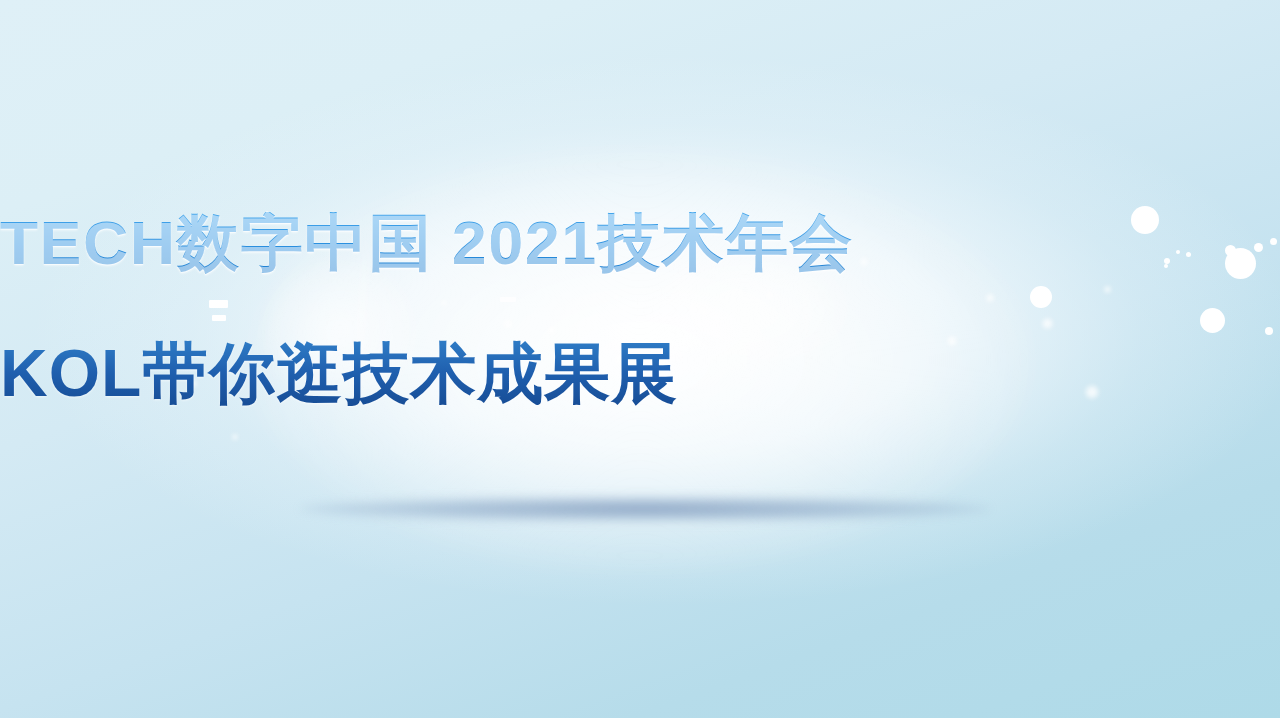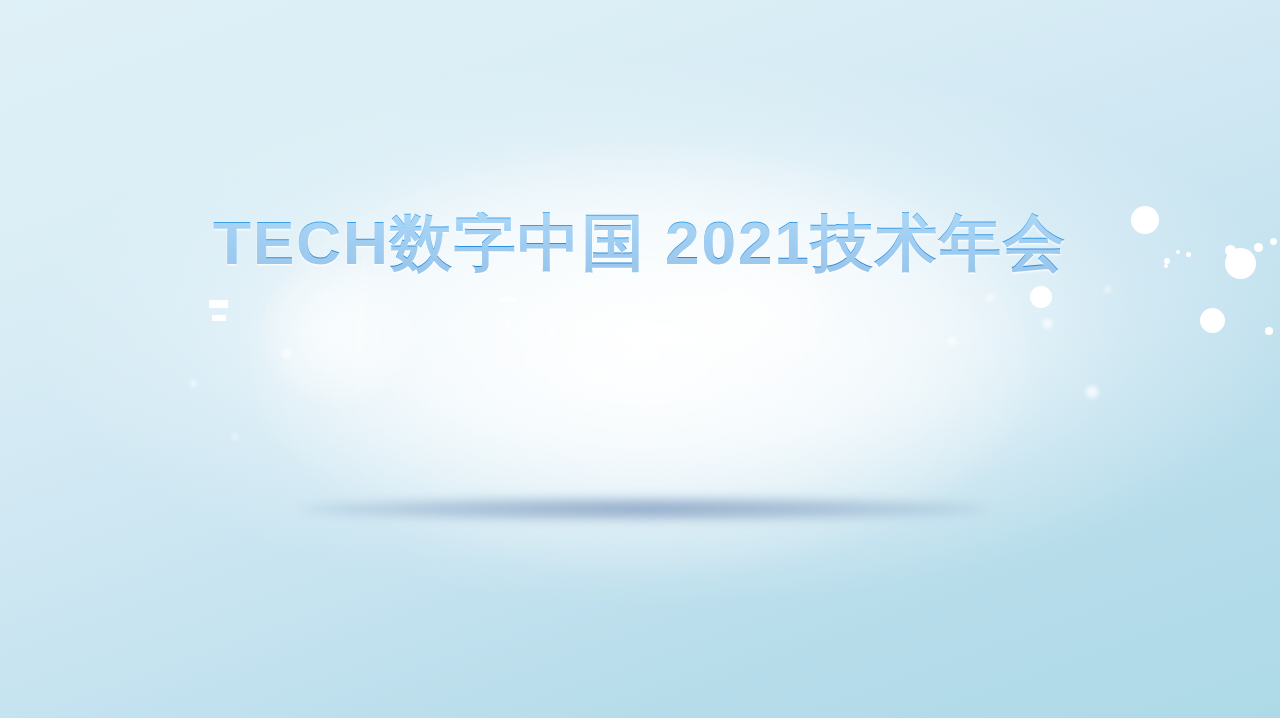--- a/index.html
+++ b/index.html
@@ -118,21 +118,21 @@
     pointer-events: none;
   }
 
   
   .lockup {
     position: absolute;
     left: 0; top: 0;
     width: 1280px; height: 718px;
     display: flex;
     flex-direction: column;
-    align-items: center;
+    align-items: flex-start;
     justify-content: flex-start;
   }
 
   .title-line1 {
     margin-top: 212px;
     font-size: 62px;
     line-height: 1.0;
     font-weight: 700;
     letter-spacing: 2px;
     white-space: nowrap;
@@ -206,15 +206,16 @@
   <div class="bokeh blurry" style="left:232px;top:434px;width:6px;height:6px;"></div>
 
   <div class="chip" style="left:209px;top:300px;width:19px;height:8px;"></div>
   <div class="chip" style="left:212px;top:315px;width:14px;height:6px;"></div>
   <div class="chip" style="left:500px;top:297px;width:16px;height:5px;opacity:0.75;"></div>
 
   <div class="ground-shadow"></div>
 
   <div class="lockup">
     <div class="title-line1">TECH数字中国 2021技术年会</div>
+    <div class="title-line2">KOL带你逛技术成果展</div>
   </div>
 
 </div>
 
 </body></html>

